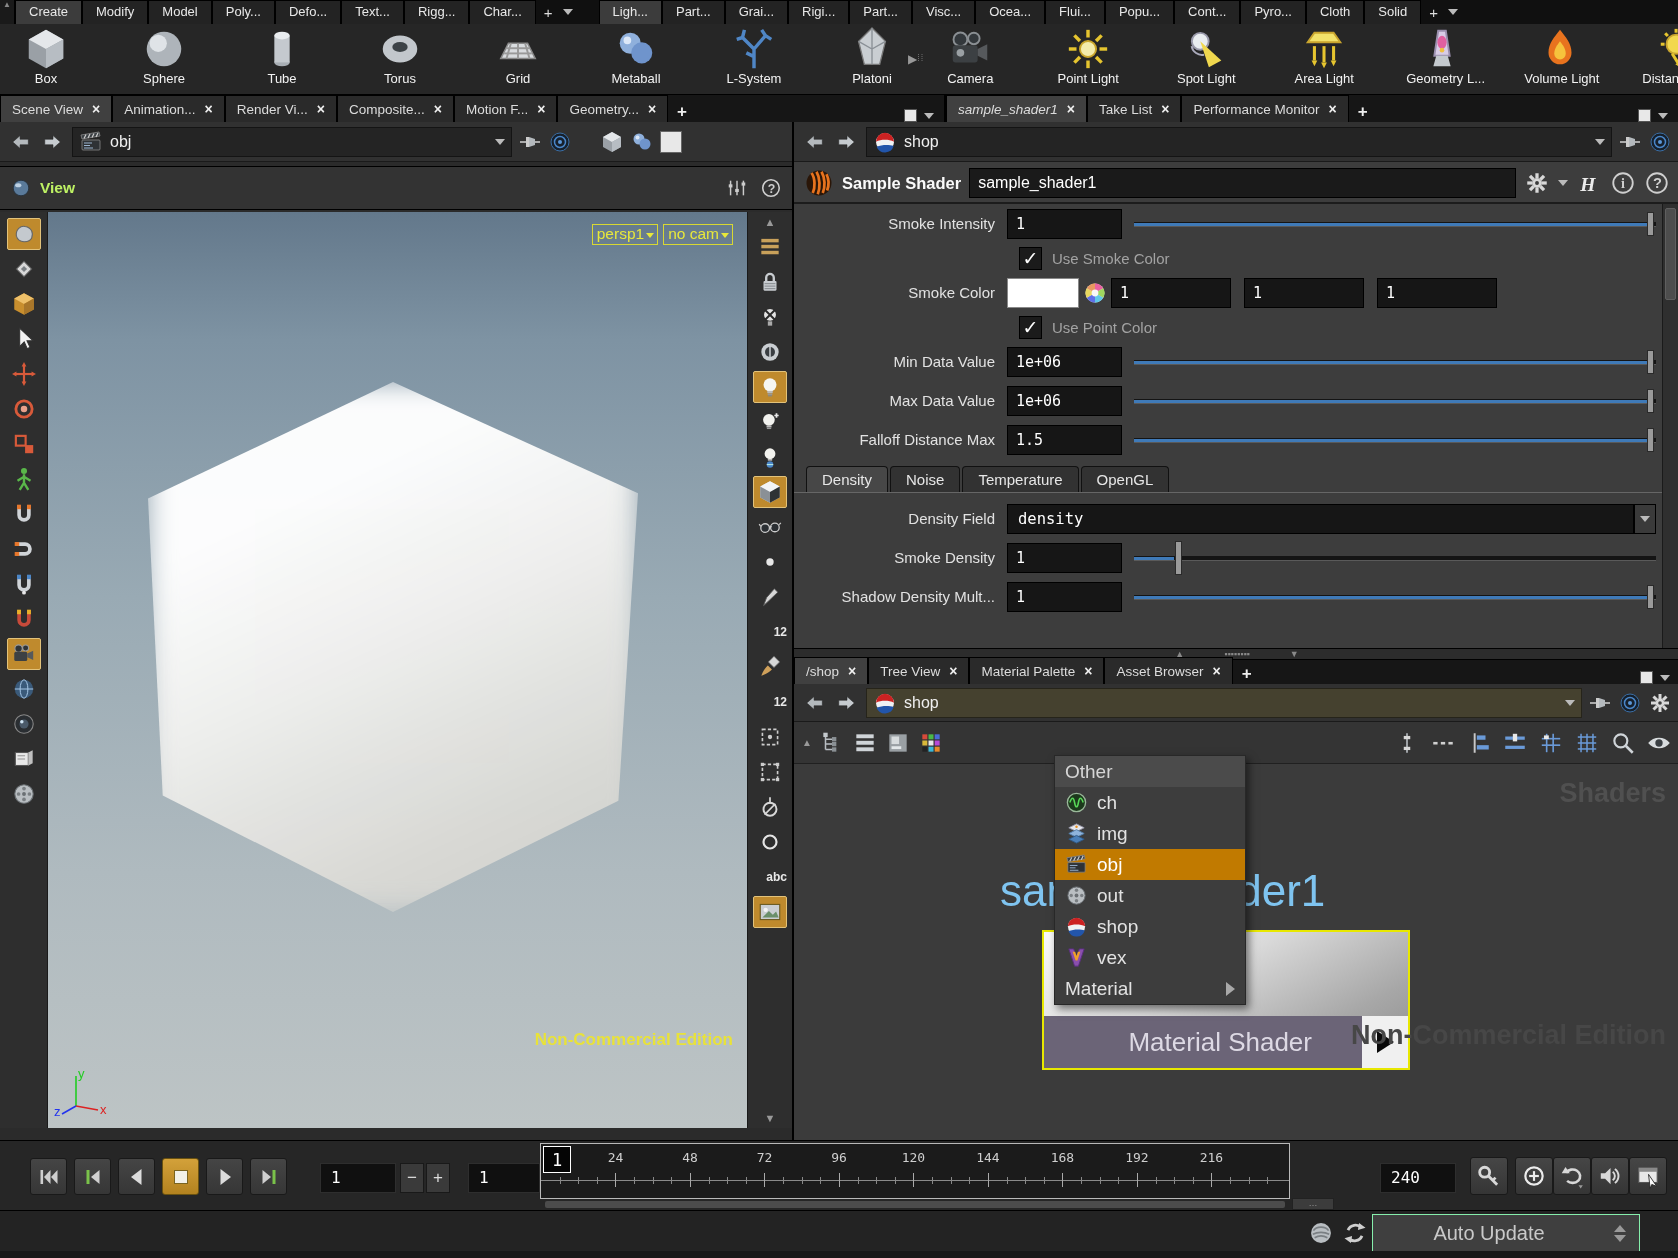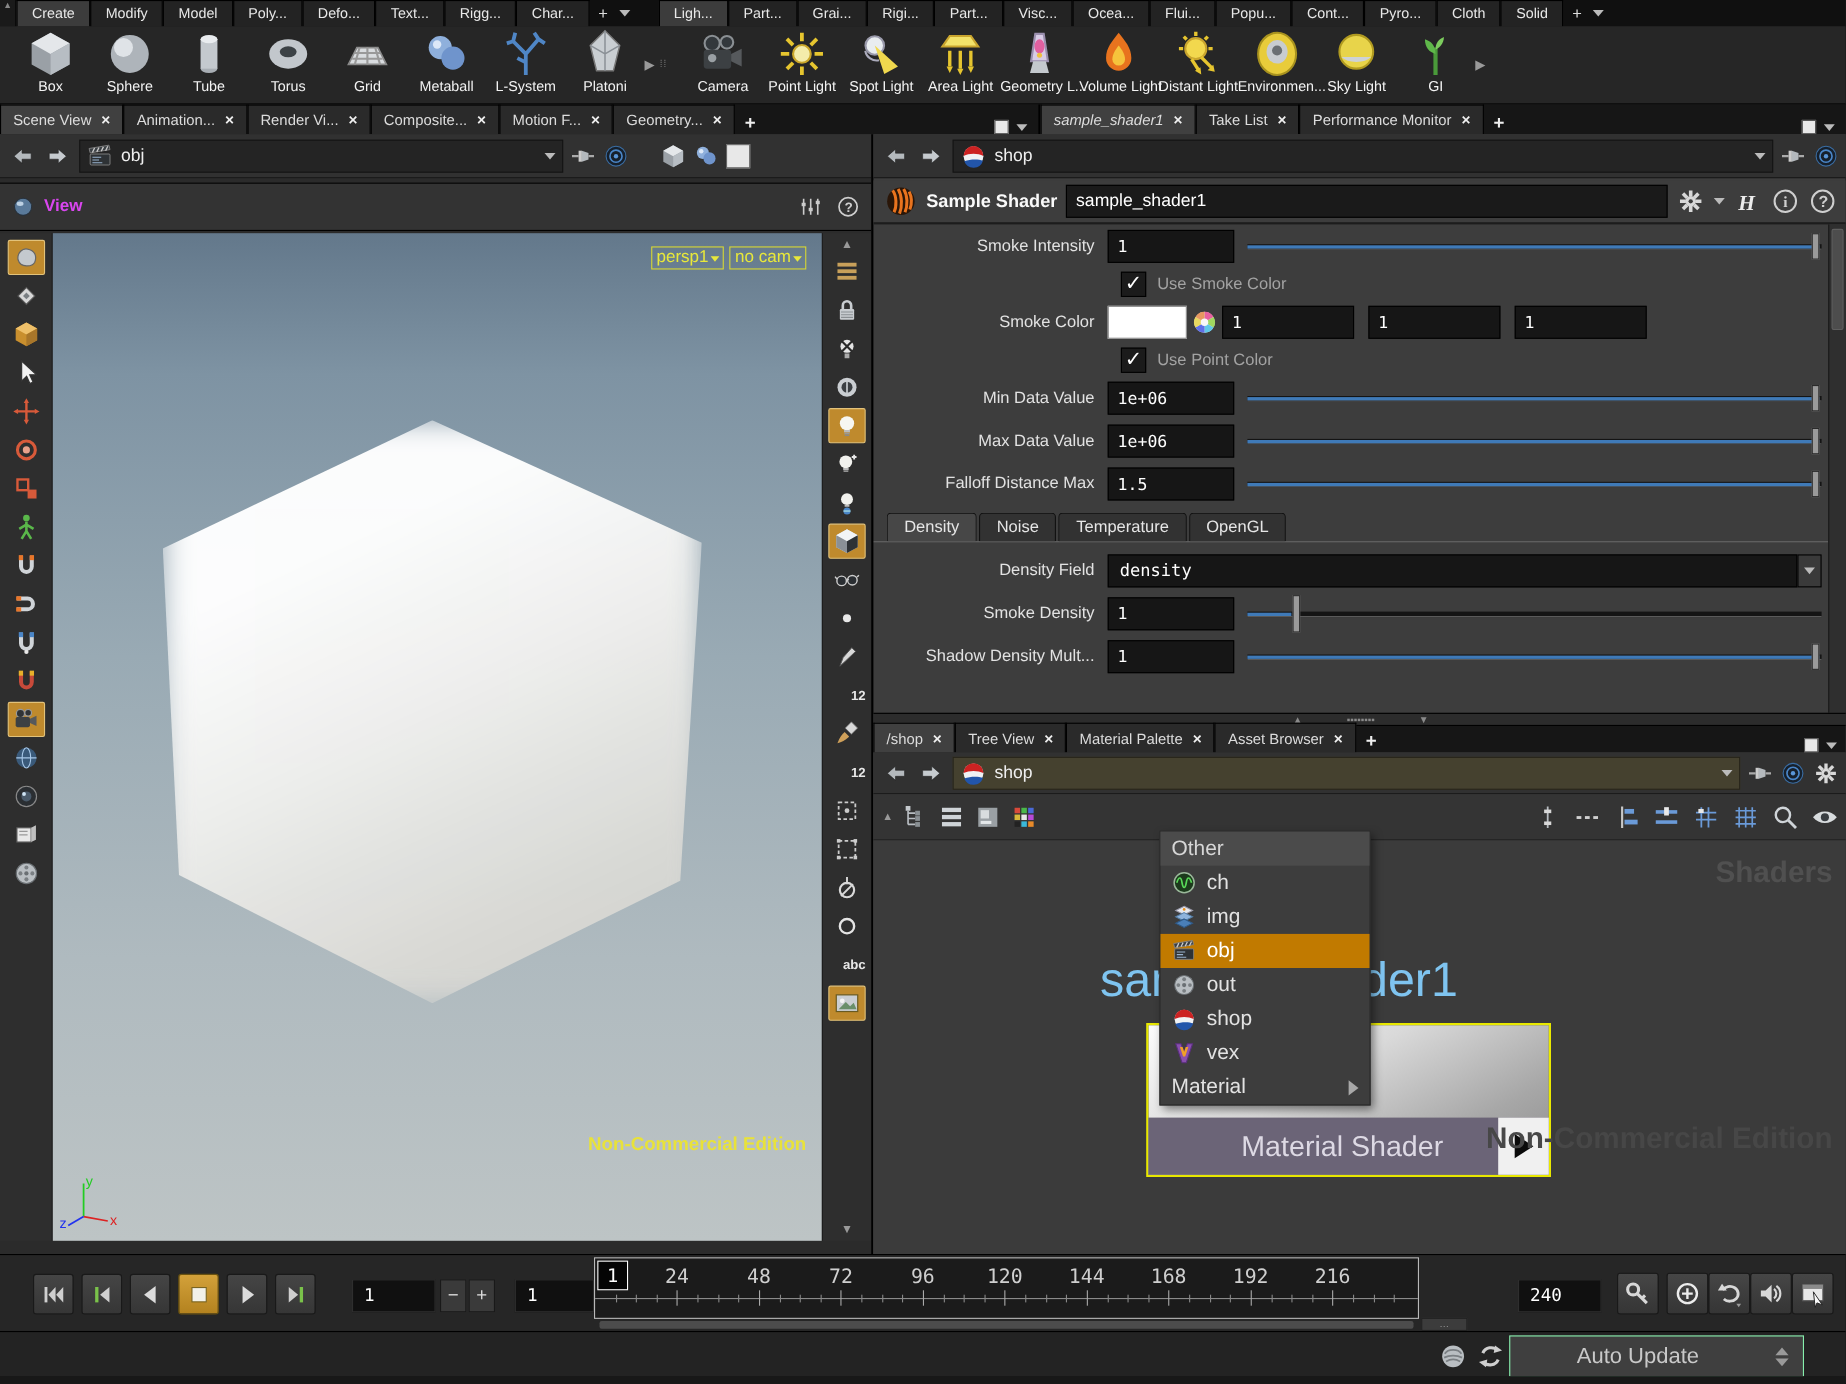--- a/index.html
+++ b/index.html
@@ -8,21 +8,21 @@
   svg{display:block;width:100%;height:100%;}
 
   
   .shelf-tabs-row{position:absolute;left:0;top:0;width:1678px;height:24px;background:#101010;display:flex;align-items:flex-end;}
   .shelf-strip{width:15px;height:24px;background:#1a1a1a;border-right:1px solid #000;display:flex;align-items:flex-start;justify-content:center;color:#888;font-size:8px;}
   .shelf-tab{background:#232323;border:1px solid #000;border-bottom:none;padding:3px 13px 3px 13px;font-size:13px;color:#e8e8e8;white-space:nowrap;height:24px;}
   .shelf-tab.active{background:#3c3c3c;}
   .shelf-plus{color:#ddd;font-size:15px;padding:0 8px;display:flex;gap:10px;align-items:center;height:24px;}
   .tri-down{width:0;height:0;border-left:5px solid transparent;border-right:5px solid transparent;border-top:6px solid #bbb;}
   .shelf-tools-row{position:absolute;left:0;top:24px;width:1678px;height:71px;background:#262626;border-bottom:1px solid #000;display:flex;}
-  .tools-group{display:flex;align-items:flex-start;padding-left:10px;}
+  .tools-group{display:flex;align-items:flex-start;padding-left:10px;gap:46px;}
   .tool{width:72px;text-align:center;padding-top:2px;cursor:default;}
   .tool .ticon{width:46px;height:46px;margin:0 auto;}
   .tool .tlabel{font-size:13px;color:#f2f2f2;white-space:nowrap;margin-top:-1px;}
   .tools-sep{width:16px;height:60px;margin-top:4px;display:flex;align-items:center;justify-content:center;color:#777;font-size:9px;letter-spacing:1px;}
   .overflow-arrow{color:#999;font-size:12px;align-self:center;}
 
   
   .pane-tabs-row{position:absolute;left:0;top:95px;width:1678px;height:27px;background:#161616;display:flex;align-items:flex-end;}
   .ptab{display:flex;align-items:center;gap:9px;background:#2a2a2a;border:1px solid #000;border-bottom:none;padding:4px 11px;font-size:13.5px;color:#dcdcdc;white-space:nowrap;height:27px;}
   .ptab.active{background:#404040;}
@@ -39,21 +39,21 @@
   .navarrow{width:26px;height:22px;}
   .pathfield{flex:1;height:30px;background:#242424;border:1px solid #141414;display:flex;align-items:center;gap:7px;padding:0 6px;color:#efefef;font-size:16px;}
   .pathfield .ficon{width:24px;height:24px;}
   .pathfield .dd{margin-left:auto;}
   .bar-icon{width:24px;height:24px;}
 
   
   .left-pane{position:absolute;left:0;top:122px;width:792px;height:1018px;background:#2b2b2b;}
   .lp-path{position:absolute;left:0;top:0;width:792px;height:40px;}
   .view-header{position:absolute;left:0;top:44px;width:792px;height:44px;background:#333;border-top:1px solid #000;border-bottom:1px solid #000;display:flex;align-items:center;padding:0 10px;gap:8px;}
-  .view-header .vh-title{font-size:15.5px;font-weight:bold;color:#d946ef;}
+  .view-header .vh-title{font-size:15.5px;font-weight:bold;color:#bef264;}
   .view-header .vicon{width:22px;height:22px;}
   .vh-right{margin-left:auto;display:flex;gap:12px;align-items:center;}
   .viewport-wrap{position:absolute;left:0;top:90px;width:792px;height:916px;background:#2e2e2e;display:flex;}
   .vp-ltools{width:48px;background:#2e2e2e;border-right:1px solid #1a1a1a;display:flex;flex-direction:column;align-items:center;padding-top:6px;gap:3px;}
   .vp-rtools{width:45px;background:#2e2e2e;border-left:1px solid #1a1a1a;display:flex;flex-direction:column;align-items:center;padding-top:4px;gap:3px;}
   .vtool{width:34px;height:32px;display:flex;align-items:center;justify-content:center;border-radius:2px;flex:0 0 auto;}
   .vtool .vicon{width:26px;height:26px;}
   .vtool.hl{background:#bf8a2d;border:1px solid #e2c27a;}
   .vtool .vlabel{font-size:12px;font-weight:bold;color:#e8e8e8;}
   .vp-canvas{flex:1;position:relative;background:linear-gradient(180deg,#63788b 0%,#7e93a3 14%,#99aab4 42%,#afbabf 72%,#bdc4c5 100%);overflow:hidden;}
@@ -129,21 +129,21 @@
   .playbtns{position:absolute;left:30px;top:17px;display:flex;gap:7px;}
   .pbtn{width:37px;height:37px;background:linear-gradient(#454545,#363636);border:1px solid #191919;border-radius:3px;display:flex;align-items:center;justify-content:center;}
   .pbtn .picon{width:24px;height:24px;}
   .pbtn.active{background:linear-gradient(#d3a13a,#b3821f);border-color:#6a5210;}
   .tl-field{position:absolute;top:22px;height:30px;background:#101010;border:1px solid #2e2e2e;color:#fff;font-family:"DejaVu Sans Mono",monospace;font-size:16px;line-height:28px;padding-left:10px;}
   .stepbtn{position:absolute;top:22px;width:24px;height:30px;background:#3a3a3a;border:1px solid #191919;color:#ddd;font-size:17px;text-align:center;line-height:27px;}
   .ruler{position:absolute;left:540px;top:2px;width:750px;height:56px;background:#1b1b1b;border:1px solid #b9b9b9;}
   .ruler .baseline{position:absolute;left:0;right:0;top:36px;height:1px;background:#8a8a8a;}
   .rtick{position:absolute;top:29px;width:1px;height:14px;background:#aaa;}
   .rtick.minor{top:33px;height:7px;background:#888;}
-  .rlabel{position:absolute;top:6px;transform:translateX(-50%);font-size:18px;color:#cfcfcf;font-family:"DejaVu Sans Mono",monospace;}
+  .rlabel{position:absolute;top:6px;transform:translateX(-50%);font-size:13px;color:#cfcfcf;font-family:"DejaVu Sans Mono",monospace;}
   .cur-frame{position:absolute;left:2px;top:2px;width:28px;height:27px;background:#050505;border:1px solid #fff;color:#fff;font-family:"DejaVu Sans Mono",monospace;font-size:17px;display:flex;align-items:center;justify-content:center;}
   .tl-scroll{position:absolute;left:545px;top:60px;width:740px;height:7px;background:#4c4c4c;border-radius:2px;}
   .tl-grip{position:absolute;left:1292px;top:57px;width:42px;height:12px;background:#3c3c3c;border:1px solid #222;color:#999;font-size:9px;text-align:center;line-height:9px;}
   .tlbtn{position:absolute;top:16px;width:38px;height:38px;background:linear-gradient(#464646,#353535);border:1px solid #191919;border-radius:3px;display:flex;align-items:center;justify-content:center;}
   .tlbtn .picon{width:26px;height:26px;}
 
   
   .statusbar{position:absolute;left:0;top:1210px;width:1678px;height:48px;background:#232323;border-top:1px solid #000;}
   .statusbar .bottom-strip{position:absolute;left:0;bottom:0;width:100%;height:7px;background:#181818;}
   .au-zone{position:absolute;right:38px;top:3px;height:38px;display:flex;align-items:center;}

